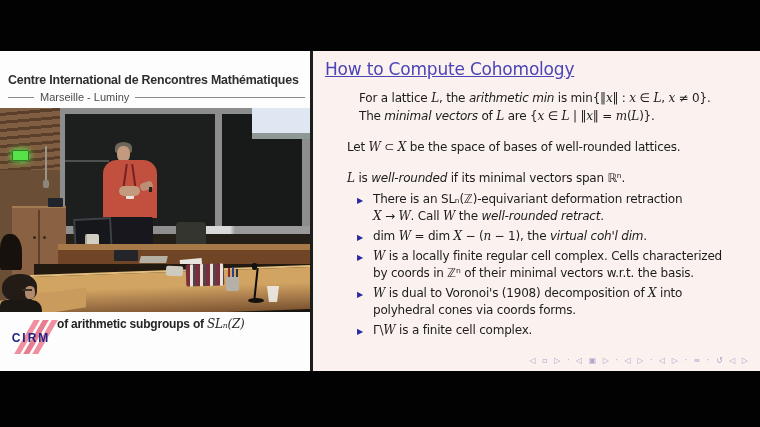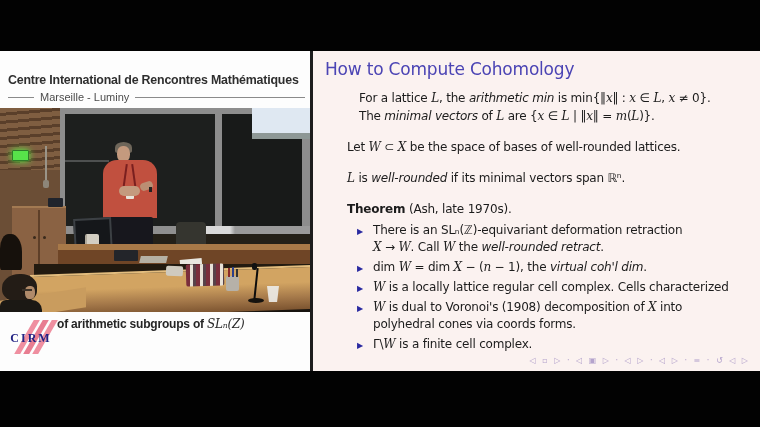--- a/index.html
+++ b/index.html
@@ -92,31 +92,31 @@
   .aud-face { left:25px; top:178px; width:10px; height:13px; background:#b08a6a; border-radius:40%; }
   .aud-glasses { left:22px; top:181px; width:10px; height:2px; background:#3a3128; }
   .aud-shoulder { left:0; top:192px; width:42px; height:14px; background:#1b1814; border-radius:6px 10px 0 0; }
 
   
   #left-footer { position:absolute; left:0; top:312px; width:310px; height:59px; background:#fdfdfd; }
   .logo { position:absolute; left:8px; top:6px; width:46px; height:40px; }
   .logo .stripe { position:absolute; top:2px; width:6px; height:34px; background:#ef8fa0; transform:skewX(-30deg); }
   .logo .s1 { left:16px; } .logo .s2 { left:25px; background:#e87d91; } .logo .s3 { left:34px; }
   .logo .letters { position:absolute; left:0; top:13px; width:46px; text-align:center;
-    font-family:Liberation Serif, serif; font-weight:bold; font-size:12px; letter-spacing:2px; color:#232384; }
+    font-family:Liberation Sans, sans-serif; font-weight:bold; font-size:12px; letter-spacing:2px; color:#232384; }
   .ftr-text { position:absolute; left:57px; top:4px; width:250px; }
   .ftr-line { font-size:12px; font-weight:bold; color:#252525; line-height:16px; letter-spacing:-0.2px; }
   .ftr-author { font-size:12px; color:#4f4f4f; line-height:16px; margin-top:2px; }
   .seg-m2 { font-family:"DejaVu Serif", serif; font-style:italic; font-weight:normal; }
 
   
   #slide { position:absolute; left:310px; top:51px; width:450px; height:320px;
     background:#fbf2f0; border-left:3px solid #1d1d1d;
     font-family:"DejaVu Sans", sans-serif; color:#1c1c1c; }
-  .s-title { margin:8px 0 10px 12px; font-size:17px; color:#4b44b4; letter-spacing:-0.2px; }
+  .s-title { margin:8px 0 10px 12px; font-size:17px; color:#4b44b4; letter-spacing:-0.2px;text-decoration:underline; }
   .s-body { font-size:12px; line-height:17px; letter-spacing:-0.2px; }
   .ln { white-space:nowrap; }
   .p-intro { margin-left:46px; line-height:18px; }
   .p-stmt  { margin-left:34px; margin-top:14px; }
   .bullets { margin-top:4px; list-style:none; }
   .bullets li { display:flex; margin:3px 0 3px 44px; }
   .b-marker { width:16px; flex:0 0 16px; color:#2a2aa0; font-size:8px; line-height:17px;
     transform:translateY(0.5px); }
   .seg-i { font-style:italic; }
   .seg-b { font-weight:bold; }
@@ -218,41 +218,39 @@
       <div class="p-intro">
         <div class="ln"><span>For a lattice </span><span class="seg-m">L</span><span>, the </span><span class="seg-i">arithmetic min</span><span> is min{‖</span><span class="seg-m">x</span><span>‖ : </span><span class="seg-m">x</span><span> ∈ </span><span class="seg-m">L</span><span>, </span><span class="seg-m">x</span><span> ≠ 0}.</span></div>
         <div class="ln"><span>The </span><span class="seg-i">minimal vectors</span><span> of </span><span class="seg-m">L</span><span> are {</span><span class="seg-m">x</span><span> ∈ </span><span class="seg-m">L</span><span> | ‖</span><span class="seg-m">x</span><span>‖ = </span><span class="seg-m">m</span><span>(</span><span class="seg-m">L</span><span>)}.</span></div>
       </div>
       <div class="p-stmt">
         <div class="ln"><span>Let </span><span class="seg-m">W</span><span> ⊂ </span><span class="seg-m">X</span><span> be the space of bases of well-rounded lattices.</span></div>
       </div>
       <div class="p-stmt">
         <div class="ln"><span class="seg-m">L</span><span> is </span><span class="seg-i">well-rounded</span><span> if its minimal vectors span ℝⁿ.</span></div>
       </div>
-      <div class="p-stmt">
-        <div class="ln"><span class="seg-b">Theorem</span><span> (Ash, late 1970s).</span></div>
-      </div>
       <ul class="bullets">
         <li>
           <span class="b-marker">▶</span>
           <span>
             <div class="ln"><span>There is an SLₙ(ℤ)-equivariant deformation retraction</span></div>
             <div class="ln"><span class="seg-m">X</span><span> → </span><span class="seg-m">W</span><span>. Call </span><span class="seg-m">W</span><span> the </span><span class="seg-i">well-rounded retract</span><span>.</span></div>
           </span>
         </li>
         <li>
           <span class="b-marker">▶</span>
           <span>
             <div class="ln"><span>dim </span><span class="seg-m">W</span><span> = dim </span><span class="seg-m">X</span><span> − (</span><span class="seg-m">n</span><span> − 1), the </span><span class="seg-i">virtual coh'l dim</span><span>.</span></div>
           </span>
         </li>
         <li>
           <span class="b-marker">▶</span>
           <span>
-            <div class="ln"><span class="seg-m">W</span><span> is a locally lattice regular cell complex. Cells characterized</span></div>
+            <div class="ln"><span class="seg-m">W</span><span> is a locally finite regular cell complex. Cells characterized</span></div>
+            <div class="ln"><span>by coords in ℤⁿ of their minimal vectors w.r.t. the basis.</span></div>
           </span>
         </li>
         <li>
           <span class="b-marker">▶</span>
           <span>
             <div class="ln"><span class="seg-m">W</span><span> is dual to Voronoi's (1908) decomposition of </span><span class="seg-m">X</span><span> into</span></div>
             <div class="ln"><span>polyhedral cones via coords forms.</span></div>
           </span>
         </li>
         <li>

